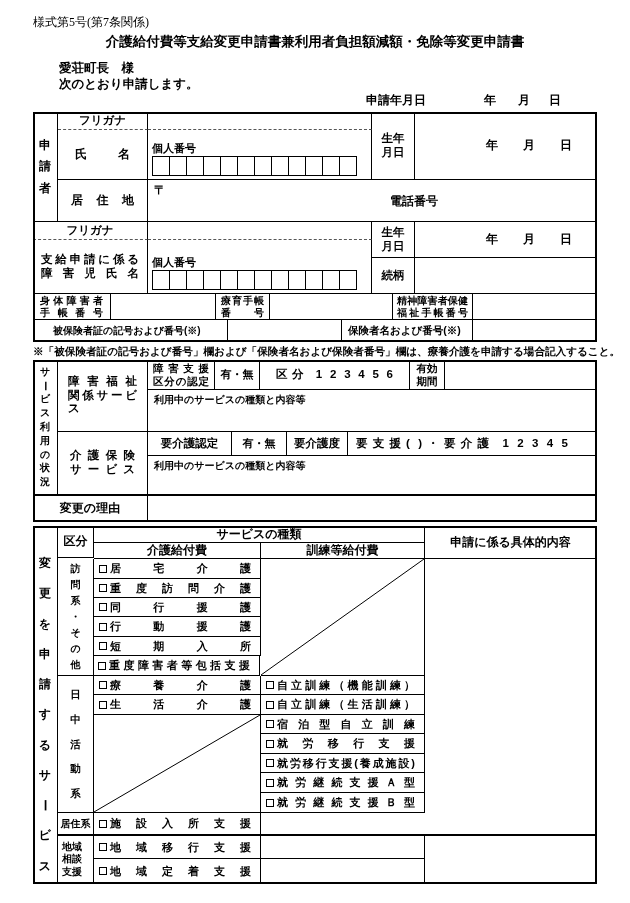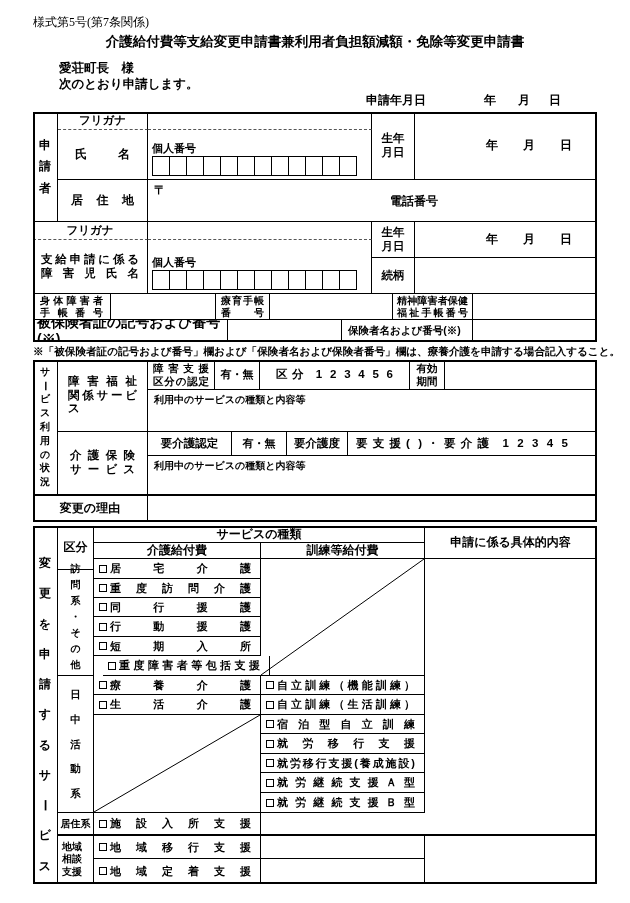--- a/index.html
+++ b/index.html
@@ -163,21 +163,21 @@
     </div>
     <div class="c" style="left:237px;top:182px;width:123px;height:26px;"></div>
     <div class="c" style="left:360px;top:182px;width:80px;height:26px;">
       <div class="lines" style="padding:0 4px;font-size:10px;">
         <div class="jt">精神障害者保健</div>
         <div class="jt">福祉手帳番号</div>
       </div>
     </div>
     <div class="c" style="left:440px;top:182px;width:124px;height:26px;"></div>
 
-    <div class="c left" style="left:0;top:208px;width:195px;height:22px;font-size:14px;padding-left:4px;">被保険者証の記号および番号(※)</div>
+    <div class="c left" style="left:0;top:208px;width:195px;height:22px;font-size:10px;padding-left:20px;">被保険者証の記号および番号(※)</div>
     <div class="c" style="left:195px;top:208px;width:114px;height:22px;"></div>
     <div class="c left" style="left:309px;top:208px;width:131px;height:22px;font-size:10.5px;padding-left:6px;">保険者名および番号(※)</div>
     <div class="c" style="left:440px;top:208px;width:124px;height:22px;"></div>
     <div class="frame"></div>
   </div>
 
   <div class="abs note" style="left:33px;top:345px;">※「被保険者証の記号および番号」欄および「保険者名および保険者番号」欄は、療養介護を申請する場合記入すること。</div>
 
   <div class="tbl" style="left:33px;top:360px;width:564px;height:162px;">
     <div class="c vchars veven nb" style="left:0;top:0;width:25px;height:134px;font-size:10px;padding:4px 0;">
@@ -242,21 +242,21 @@
         <span>を</span>
         <span>申</span>
         <span>請</span>
         <span>す</span>
         <span>る</span>
         <span>サ</span>
         <span class="rot">ー</span>
         <span>ビ</span>
         <span>ス</span>
       </div>
-    <div class="c" style="left:25px;top:0;width:36px;height:44px;">区分</div>
+    <div class="c" style="left:25px;top:0;width:36px;height:32px;">区分</div>
     <div class="c hdr" style="left:61px;top:0;width:331px;height:17px;">サービスの種類</div>
     <div class="c hdr" style="left:61px;top:17px;width:167px;height:16px;">介護給付費</div>
     <div class="c hdr" style="left:228px;top:17px;width:164px;height:16px;">訓練等給付費</div>
     <div class="c" style="left:392px;top:0;width:172px;height:33px;">申請に係る具体的内容</div>
 
     <div class="c vchars veven" style="left:25px;top:33px;width:36px;height:117px;font-size:10px;">
         <span>訪</span>
         <span>問</span>
         <span>系</span>
         <span>・</span>
@@ -287,21 +287,21 @@
           <span class="ckbox"></span>
           <span class="cklabel">行動援護</span>
         </div>
     </div>
     <div class="c" style="left:61px;top:111px;width:167px;height:19px;">
       <div class="ck">
           <span class="ckbox"></span>
           <span class="cklabel">短期入所</span>
         </div>
     </div>
-    <div class="c" style="left:70px;top:130px;width:167px;height:20px;">
+    <div class="c" style="left:60px;top:130px;width:167px;height:20px;">
       <div class="ck">
           <span class="ckbox"></span>
           <span class="cklabel">重度障害者等包括支援</span>
         </div>
     </div>
     <div class="c" style="left:228px;top:33px;width:164px;height:117px;">
       <svg class="diag" viewBox="0 0 100 100" preserveAspectRatio="none">
           <line x1="0" y1="100" x2="100" y2="0" stroke="#000" stroke-width="1" vector-effect="non-scaling-stroke"></line>
         </svg>
     </div>

